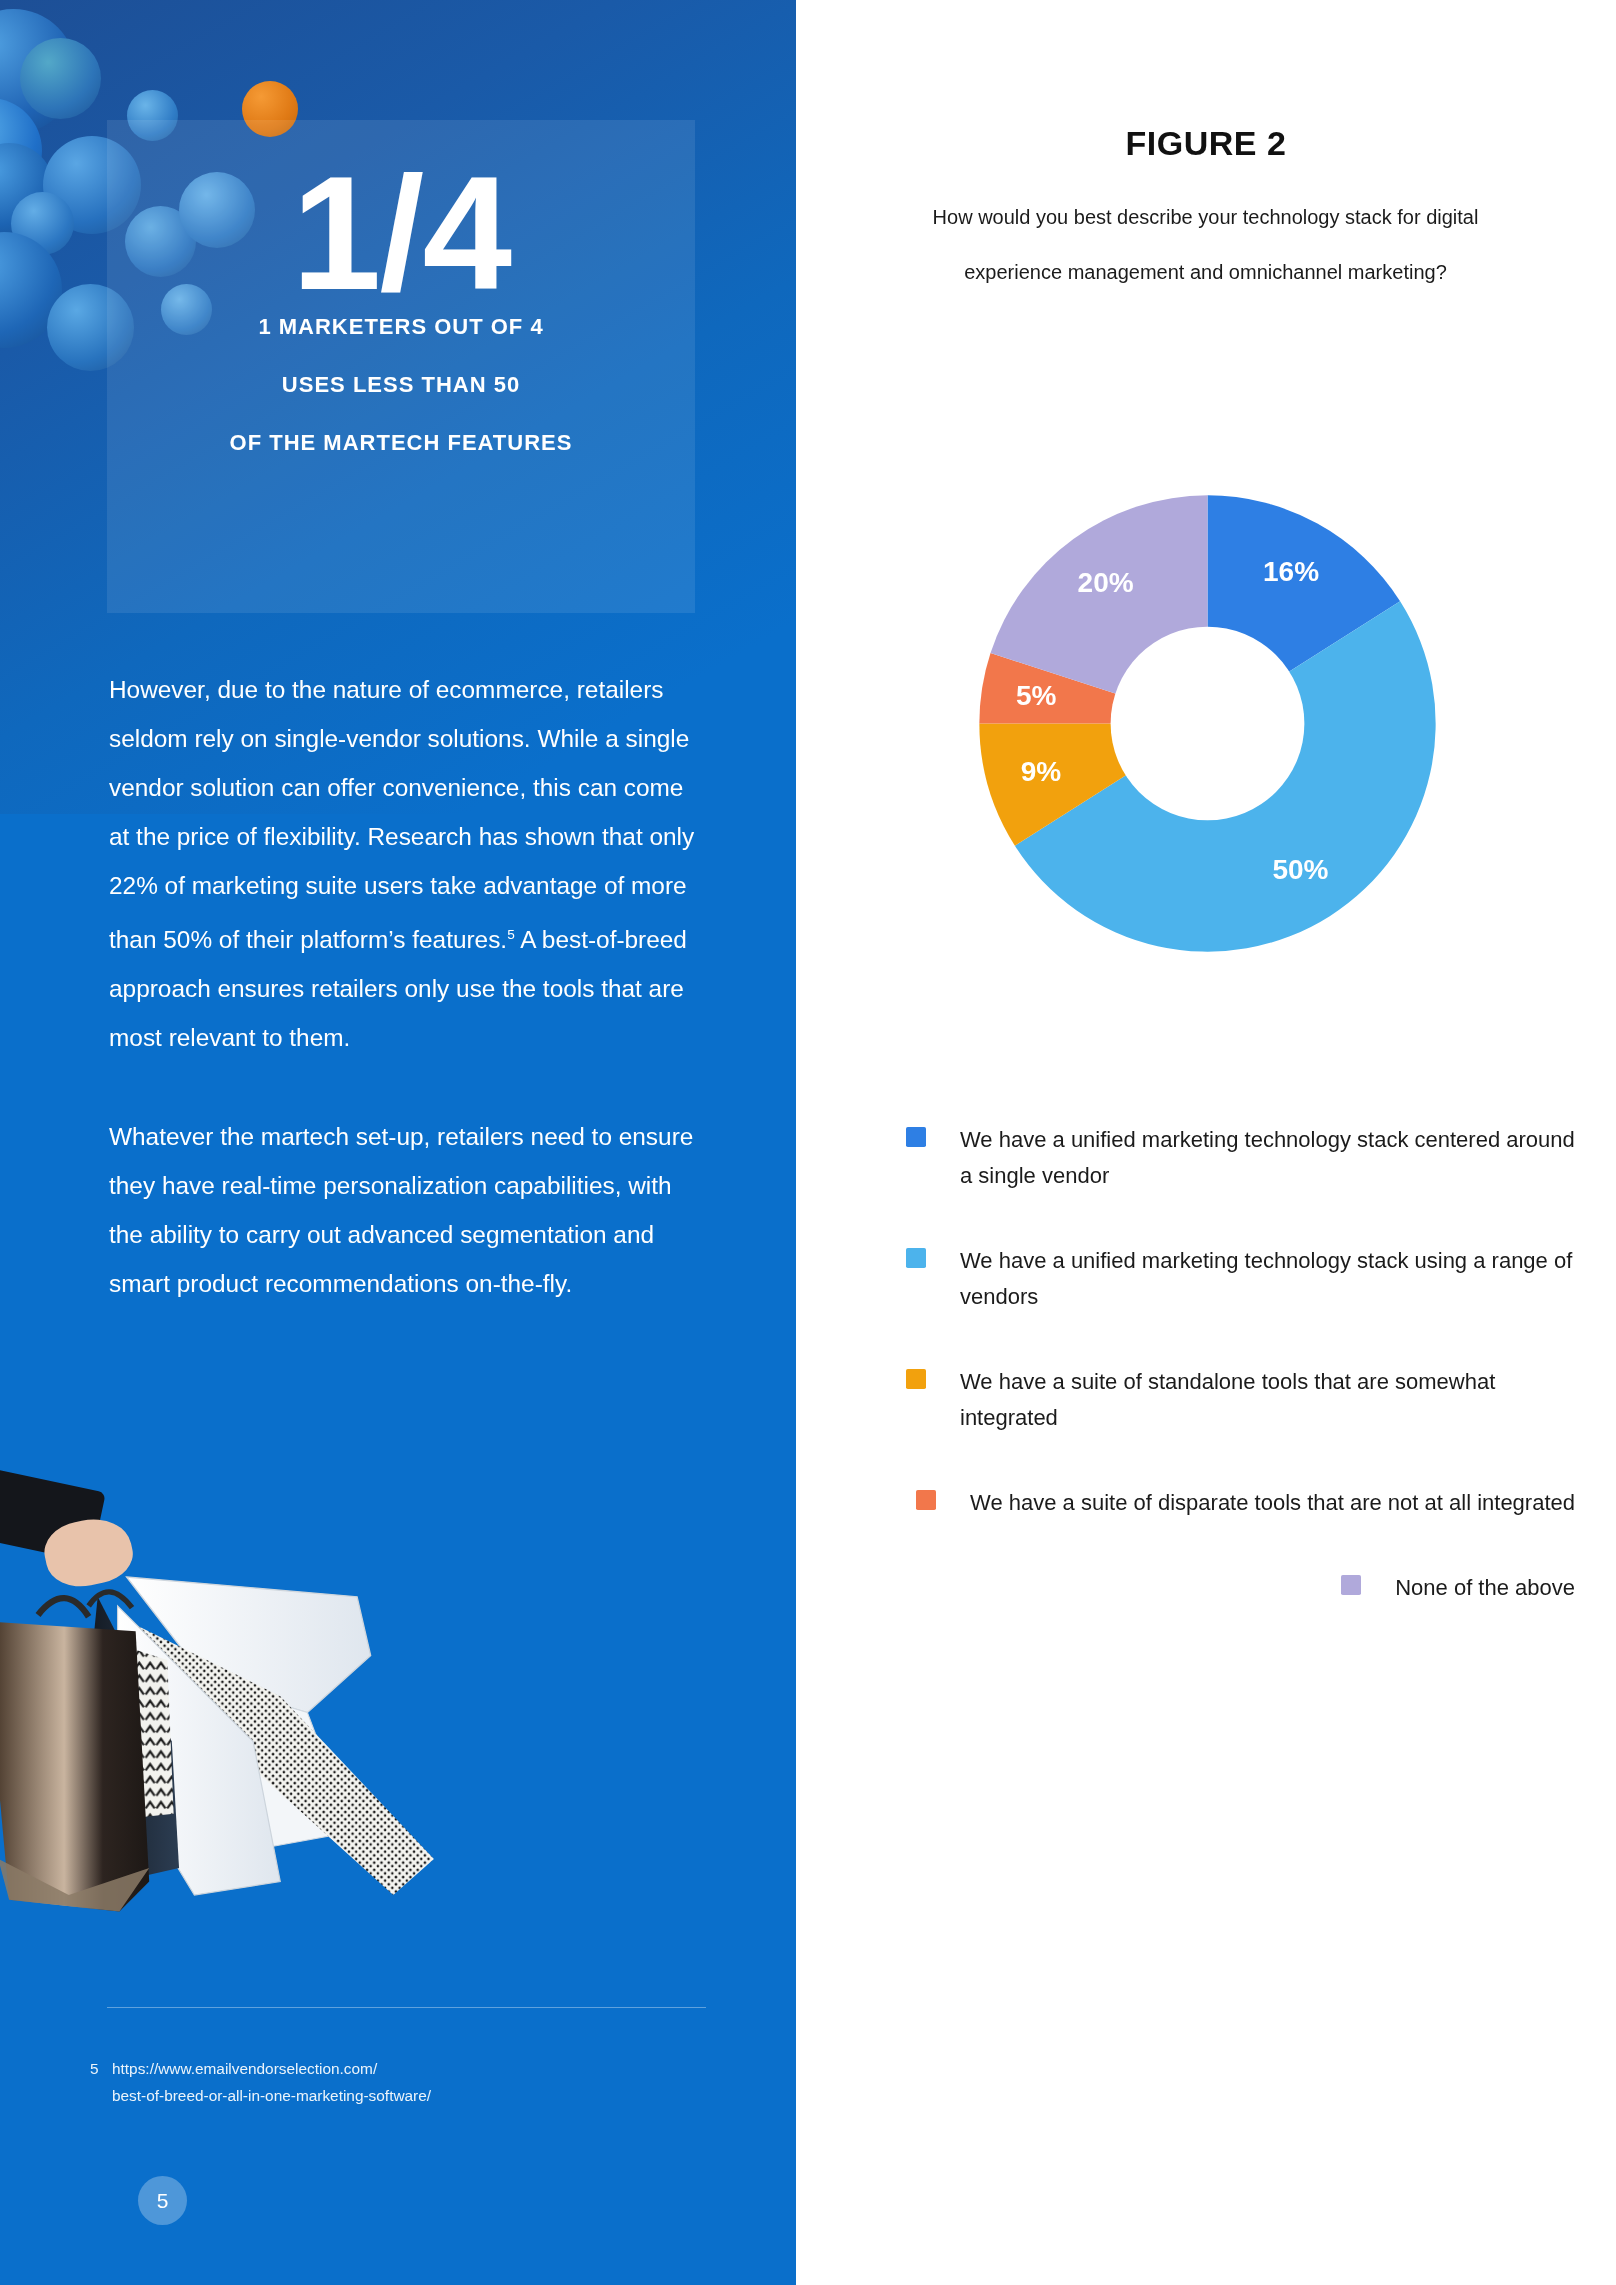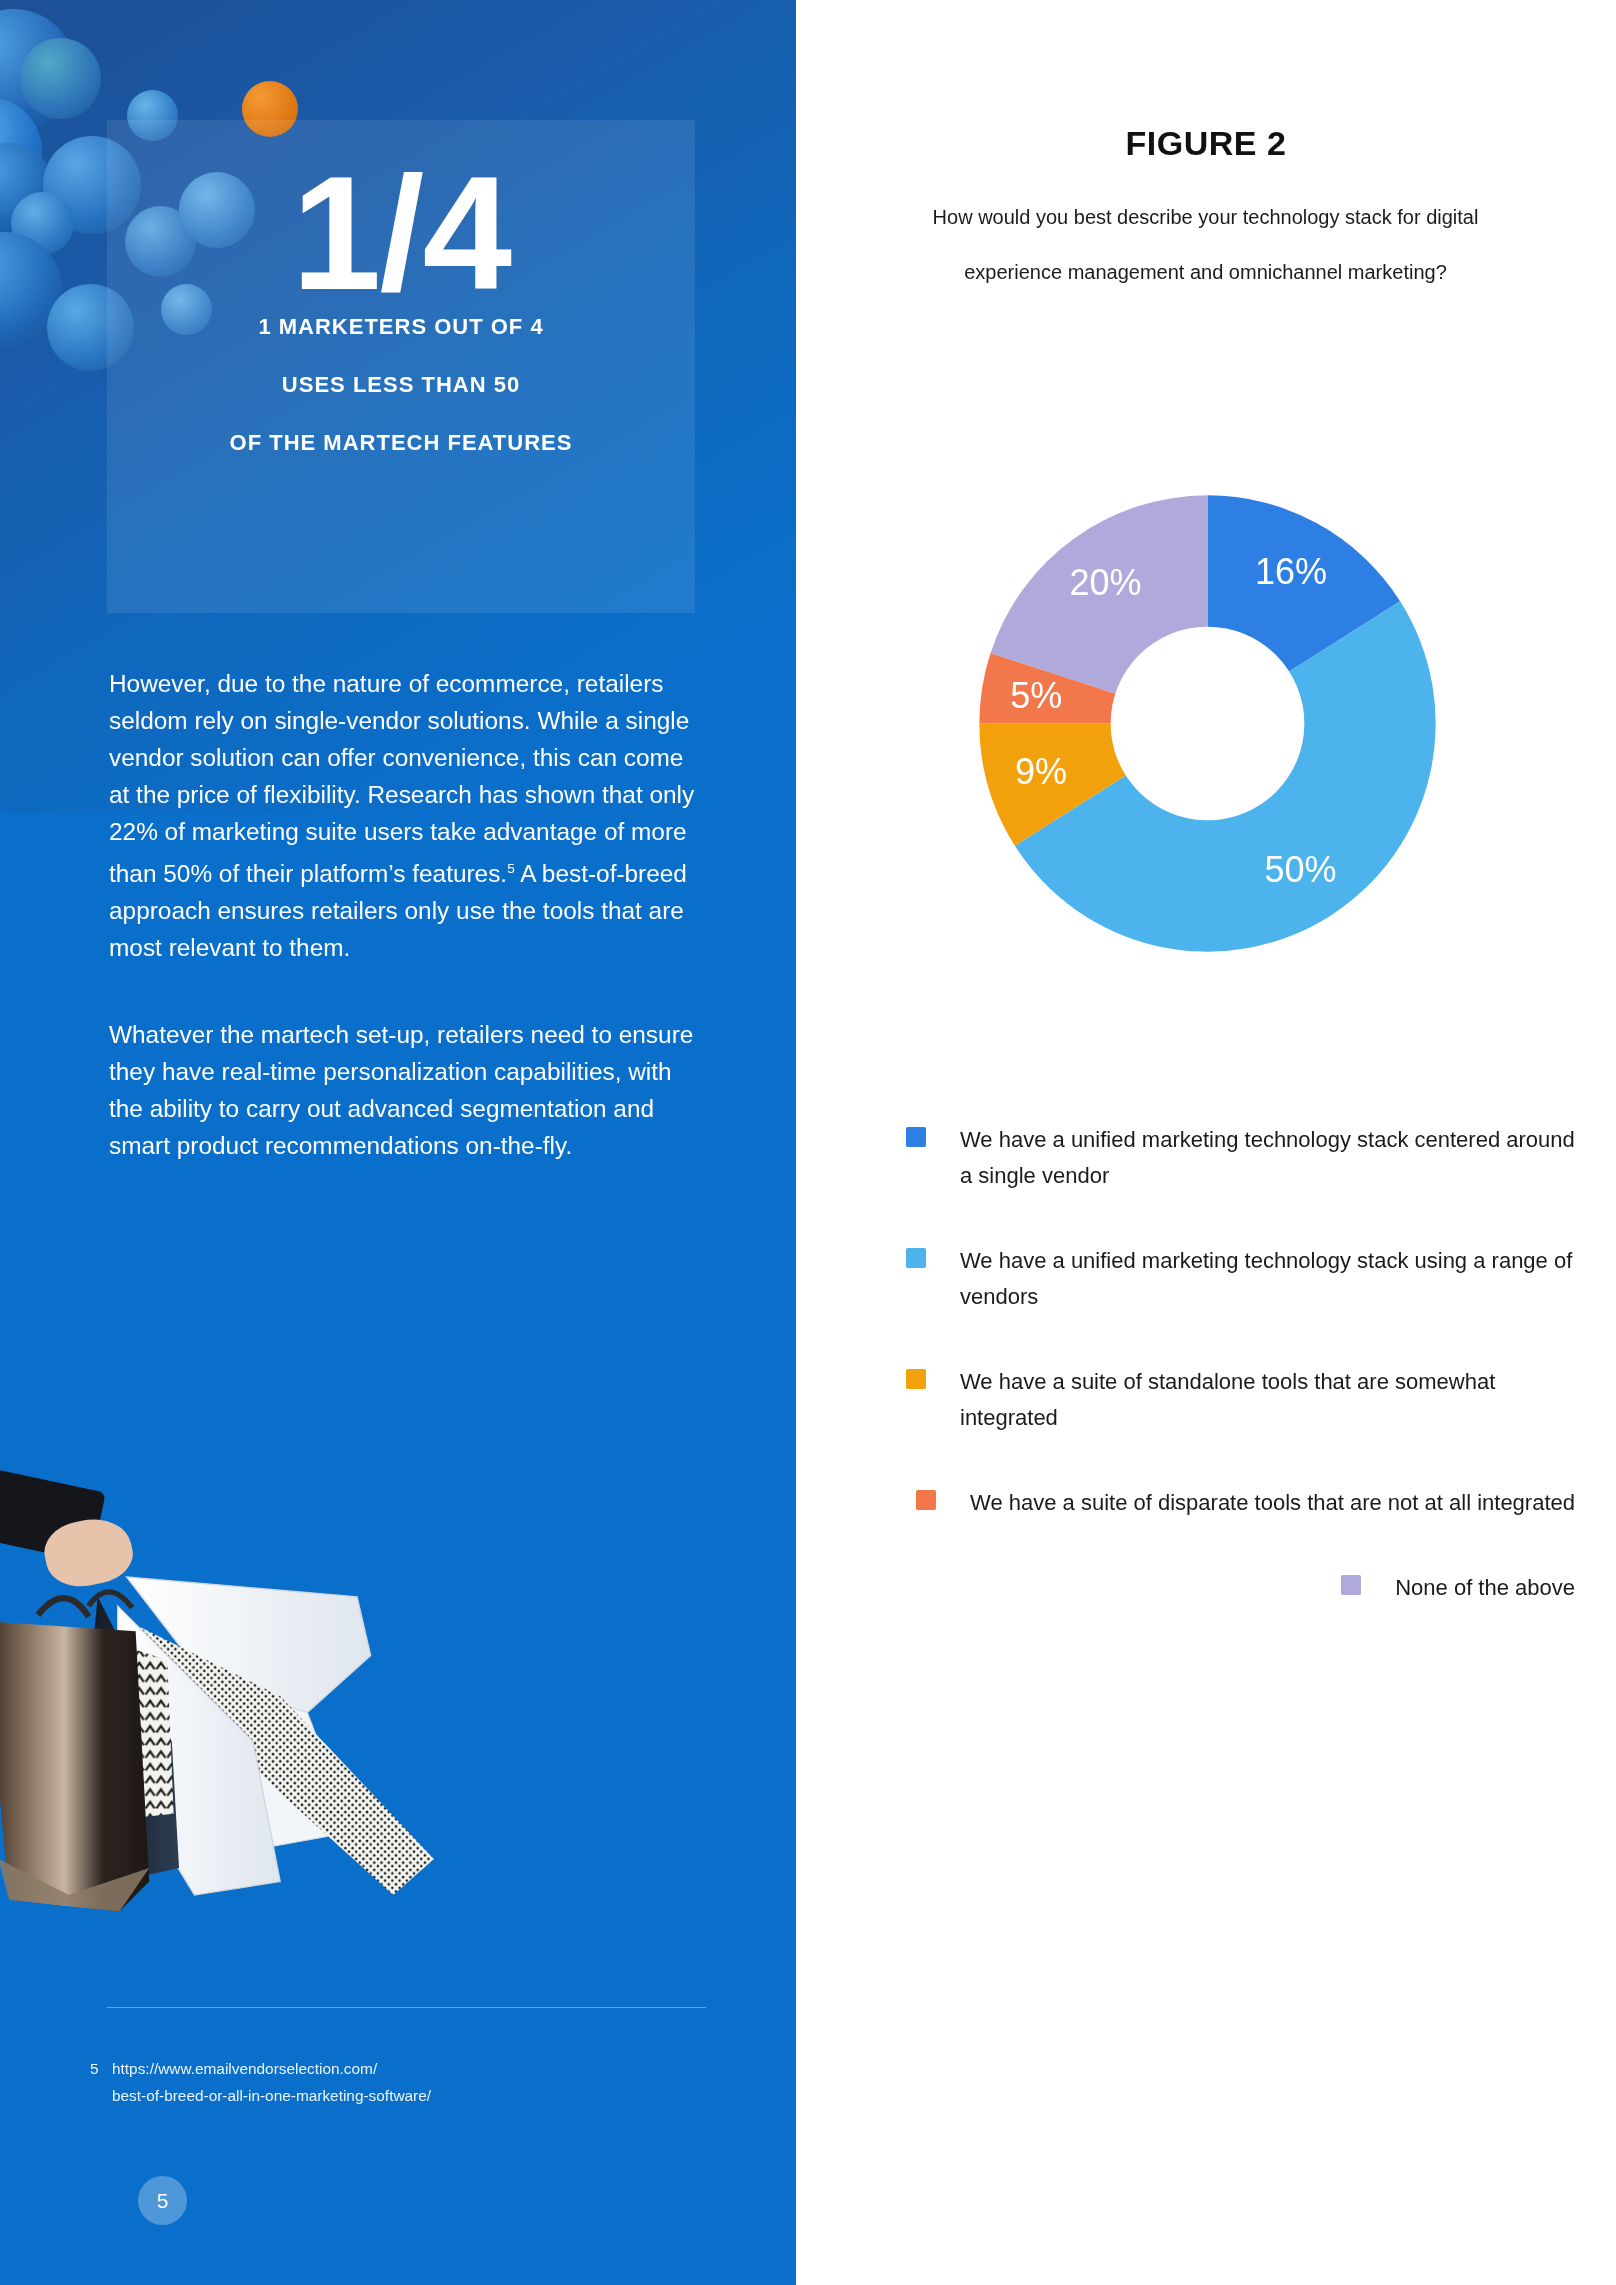--- a/index.html
+++ b/index.html
@@ -32,21 +32,21 @@
   }
   .callout-lines { width:100%; text-align:center; }
   .callout-line {
     color:#ffffff; font-size:22px; font-weight:700; letter-spacing:1px;
     margin-bottom:32px;
   }
   .callout-line:last-child { margin-bottom:0; }
 
   .body-copy { position:absolute; left:109px; top:665px; width:597px; }
   .body-copy p {
-    color:#ffffff; font-size:24.4px; line-height:37px; margin:0 0 50px 0;
+    color:#ffffff; font-size:24.4px; line-height:49px; margin:0 0 50px 0;
     font-weight:400;
   }
   .body-copy sup { font-size:13.6px; vertical-align:super; }
 
   
   .photo { position:absolute; left:-18px; top:1470px; width:470px; height:561px; }
   .arm {
     position:absolute; left:-27px; top:7.2px; width:145px; height:71px;
     background:#14161b; transform:rotate(12deg); border-radius:0 7.2px 12.7px 0;
   }
@@ -83,21 +83,21 @@
     font-size:34px; font-weight:700; color:#111111; letter-spacing:0.5px;
   }
   .fig-sub {
     position:absolute; left:120px; top:190px; width:579px; text-align:center;
     font-size:20px; line-height:55px; color:#1b1b1b; font-weight:400;
   }
 
   .donut-wrap { position:absolute; left:158px; top:470px; width:507px; height:507px; }
   .donut { position:absolute; left:0; top:0; width:507px; height:507px; }
   .donut-label {
-    position:absolute; color:#ffffff; font-weight:400; font-size:36px;
+    position:absolute; color:#ffffff; font-weight:700; font-size:28px;
     transform:translate(-50%,-50%); white-space:nowrap;
   }
 
   .legend { position:absolute; left:110px; top:1122px; width:669px; }
   .legend-item { display:flex; align-items:flex-start; margin-bottom:49px;justify-content:flex-end; }
   .legend-swatch {
     width:20px; height:20px; flex:0 0 20px; margin-top:4.5px; margin-right:34px;
     border-radius:1.8px;
   }
   .legend-text { font-size:22px; line-height:36px; color:#1b1b1b; }

